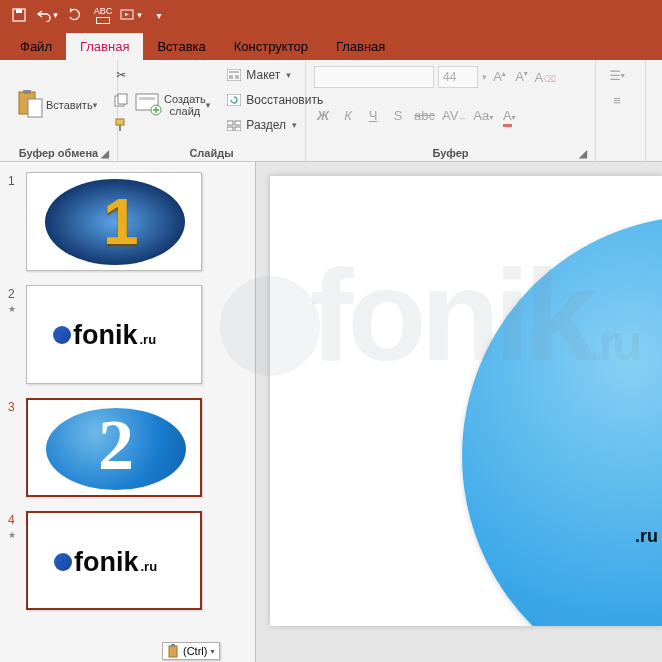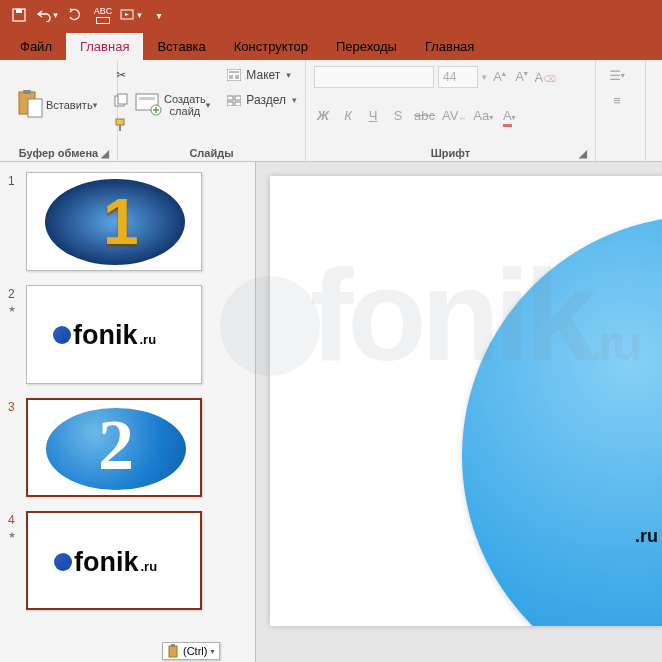--- a/index.html
+++ b/index.html
@@ -111,21 +111,20 @@
     </div>
     <div class="qat-btn" style="font-size:10px;color:#fff">▾</div>
   </div>
 </div>
 
 <div class="ribbon-tabs">
   <div class="tab">Файл</div>
   <div class="tab active">Главная</div>
   <div class="tab">Вставка</div>
   <div class="tab">Конструктор</div>
-  <div class="tab">Переходы</div>
   <div class="tab">Главная</div>
 </div>
 
 <div class="ribbon">
 
   <div class="group" style="width:118px">
     <div class="group-body">
       <div class="big-btn">
         <div class="ic">
           <svg width="28" height="30" viewBox="0 0 28 30">
@@ -189,20 +188,29 @@
                 <rect x="2" y="6" width="4" height="4" fill="#bbb"></rect>
                 <rect x="8" y="6" width="4" height="4" fill="#bbb"></rect>
               </svg>
             </span>
           <span>Макет</span>
             <span style="font-size:9px;color:#666;margin-left:2px">▾</span>
         </div>
         <div class="small-btn">
           <span class="ic">
               <svg width="14" height="12">
+                <rect x="0" y="0" width="14" height="12" fill="#fff" stroke="#888"></rect>
+                <path d="M7 3 A3 3 0 1 1 4 6" fill="none" stroke="#4a8" stroke-width="1.3"></path>
+              </svg>
+            </span>
+          <span>Восстановить</span>
+        </div>
+        <div class="small-btn">
+          <span class="ic">
+              <svg width="14" height="12">
                 <rect x="0" y="2" width="6" height="4" fill="#fff" stroke="#888"></rect>
                 <rect x="8" y="2" width="6" height="4" fill="#fff" stroke="#888"></rect>
                 <rect x="0" y="8" width="6" height="4" fill="#fff" stroke="#888"></rect>
                 <rect x="8" y="8" width="6" height="4" fill="#fff" stroke="#888"></rect>
               </svg>
             </span>
           <span>Раздел</span>
             <span style="font-size:9px;color:#666;margin-left:2px">▾</span>
         </div>
       </div>
@@ -225,21 +233,21 @@
         <div class="fbtn fb-i">К</div>
         <div class="fbtn fb-u">Ч</div>
         <div class="fbtn">S</div>
         <div class="fbtn fb-s">abc</div>
         <div class="fbtn"><span>AV</span><span style="font-size:8px">↔</span></div>
         <div class="fbtn"><span>Aa</span><span style="font-size:8px">▾</span></div>
         <div class="fbtn"><span style="border-bottom:3px solid #c00;padding-bottom:1px">A</span><span style="font-size:8px">▾</span></div>
       </div>
     </div>
     <div class="group-label">
-      <span>Шрифт</span>
+      <span>Буфер</span>
       <span class="group-launcher">◢</span>
     </div>
   </div>
 
   <div class="group para-group">
     <div class="group-body">
       <div class="para-col">
         <div class="pbtn">☰<span style="font-size:8px">▾</span></div>
         <div class="pbtn">≡</div>
       </div>

